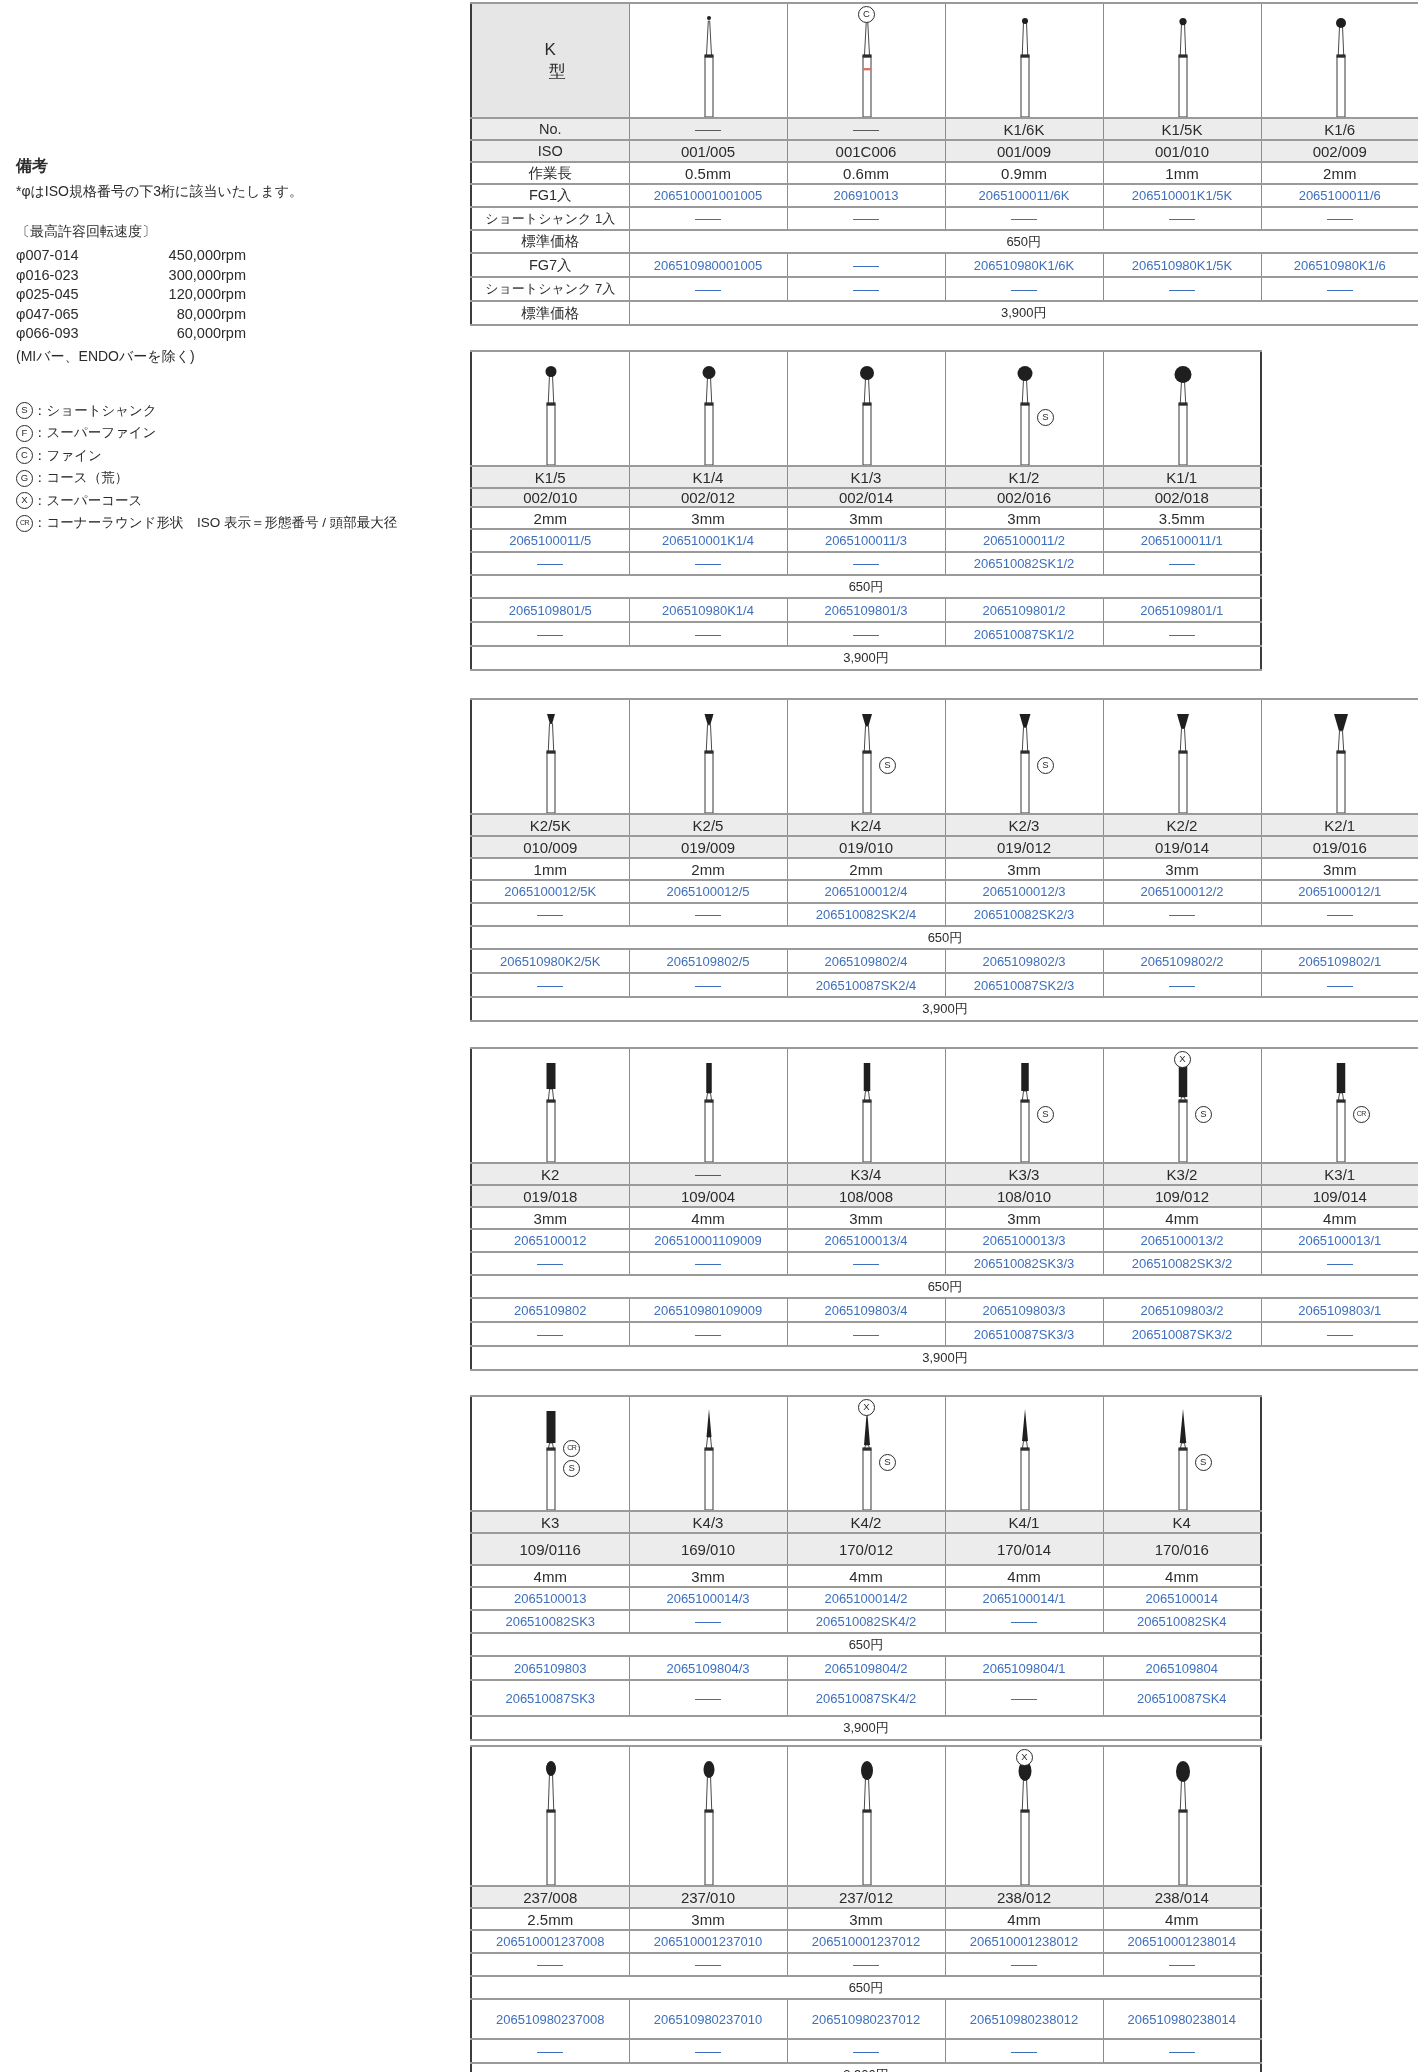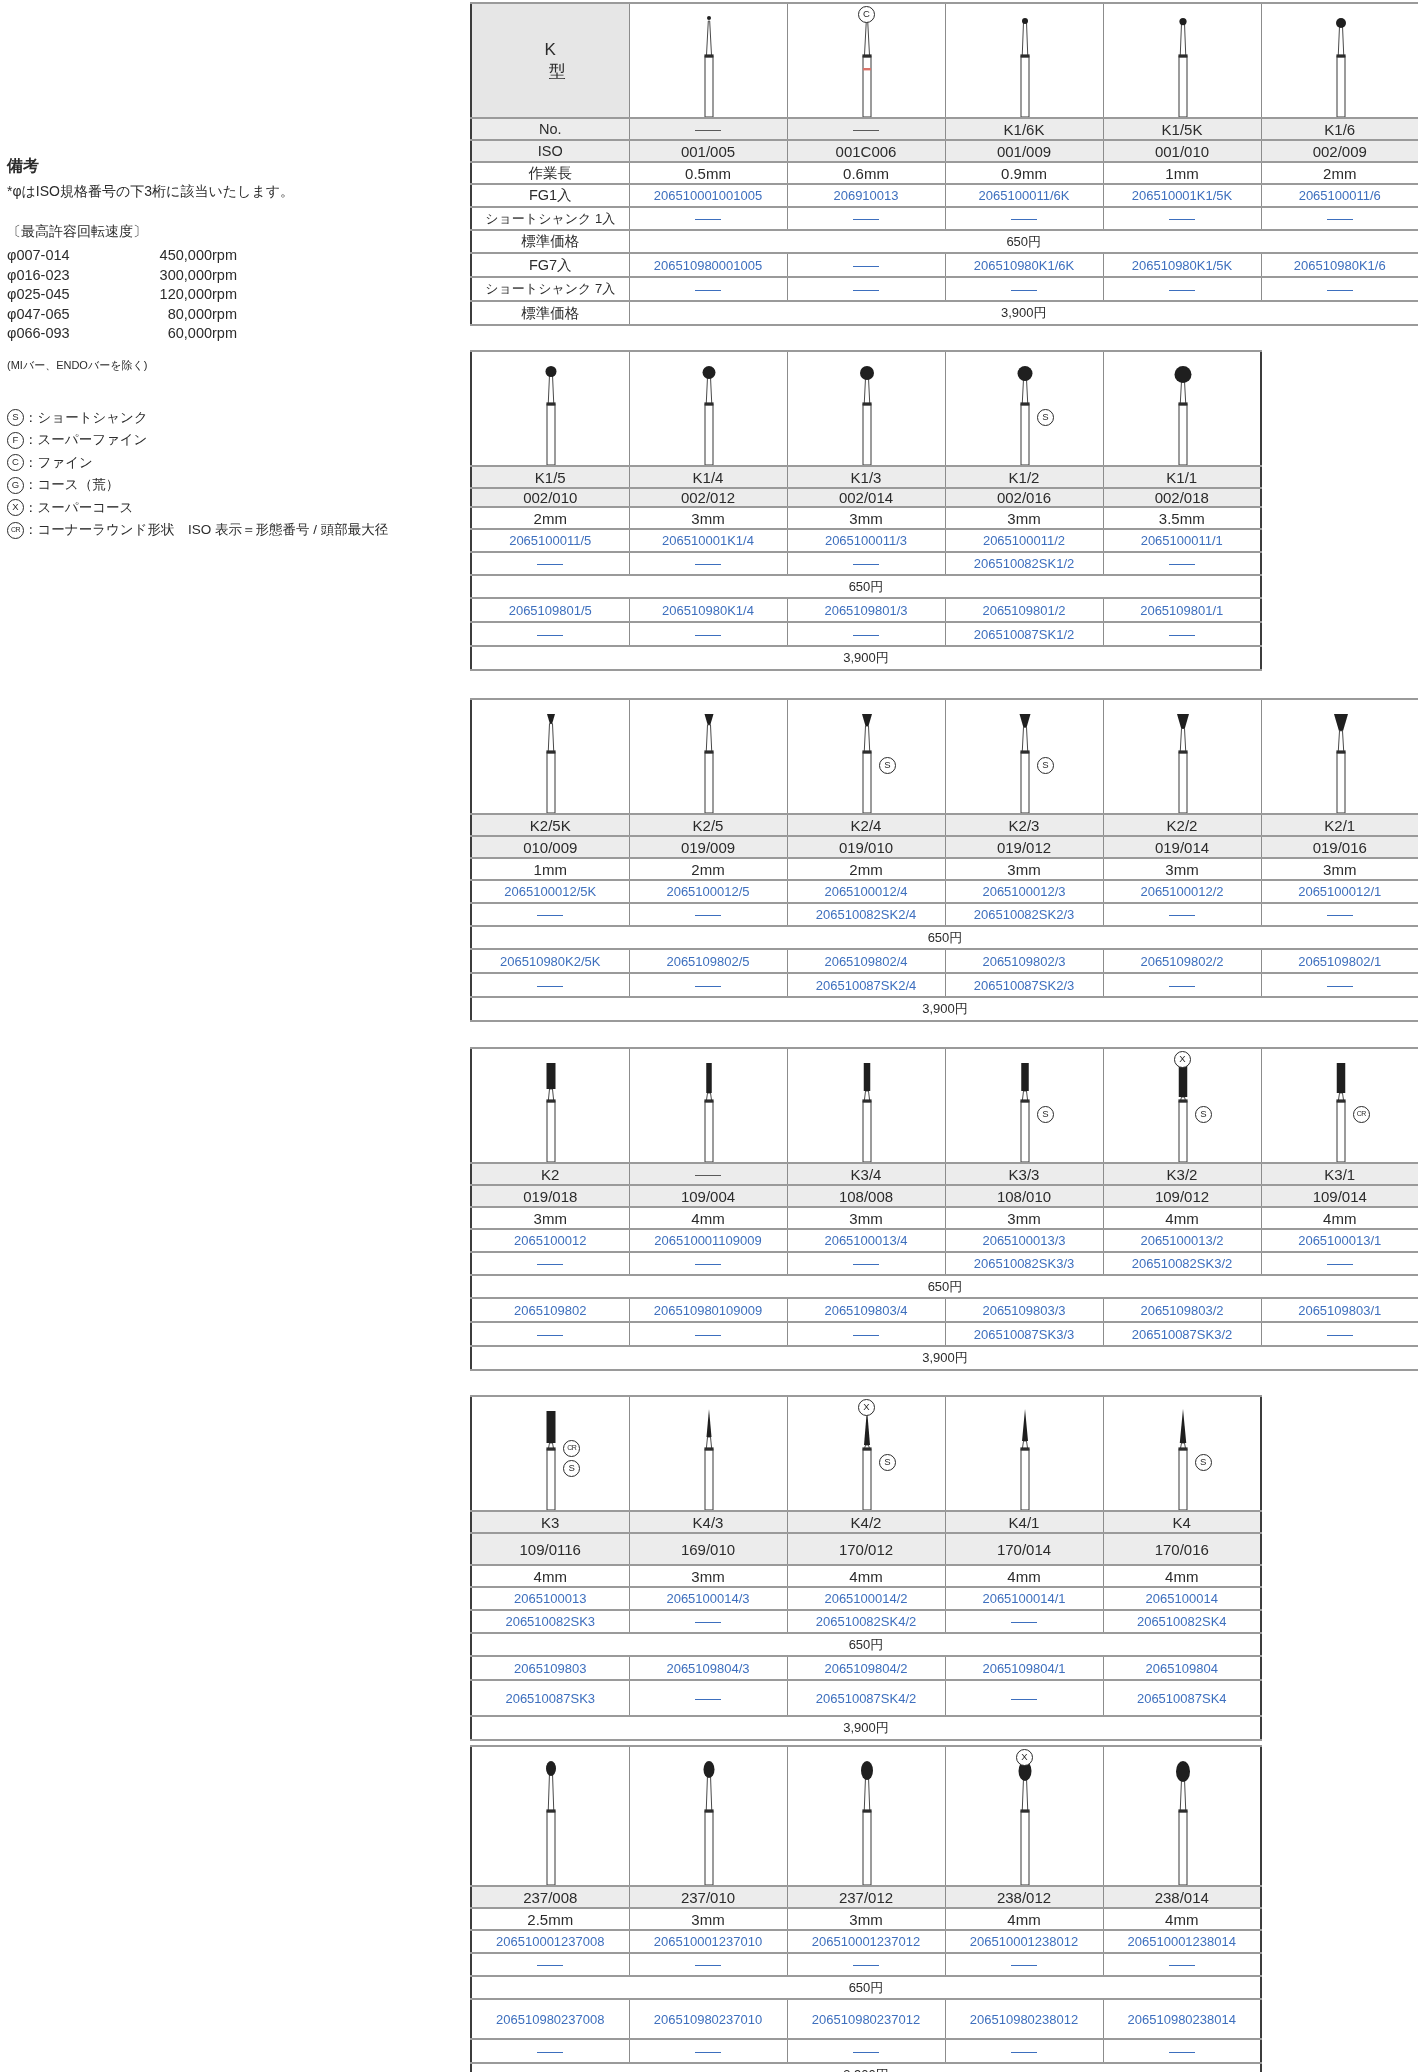--- a/index.html
+++ b/index.html
@@ -1,27 +1,27 @@
 <!DOCTYPE html>
 <html><head>
 <meta charset="utf-8">
 <style>
   html,body{margin:0;padding:0;background:#fff;}
   #canvas{position:relative;width:1418px;height:2072px;background:#fff;overflow:hidden;
           font-family:"Liberation Sans","DejaVu Sans",sans-serif;color:#2b2b2b;}
 
   
-  .sidebar{position:absolute;left:7px;top:156px;width:350px;}
+  .sidebar{position:absolute;left:16px;top:156px;width:350px;}
   .remarks-title{font-size:16px;font-weight:bold;margin-bottom:6px;}
   .remarks-note{font-size:14px;margin-bottom:22px;letter-spacing:0;}
   .speed-heading{font-size:14px;margin-bottom:5px;}
   .speed-row{display:flex;width:230px;font-size:14.5px;line-height:19.5px;}
   .sp-range{width:112px;}
   .sp-rpm{flex:1;text-align:right;}
-  .speed-note{font-size:11px;margin-top:14px;}
+  .speed-note{font-size:14px;margin-top:4px;}
   .legend{margin-top:34px;}
   .legend-row{display:flex;align-items:center;height:22.5px;font-size:13.5px;white-space:nowrap;}
   .lsym{display:inline-block;width:15px;height:15px;border:1.2px solid #2b2b2b;border-radius:50%;
         font-size:9.5px;line-height:14px;text-align:center;flex:0 0 15px;}
   .lsym.cr{font-size:7px;letter-spacing:-0.5px;}
   .llabel::before{content:"：";}
 
   
   table.k{position:absolute;border-collapse:collapse;table-layout:fixed;
           border:2px solid #3c3c3c;background:#fff;}

